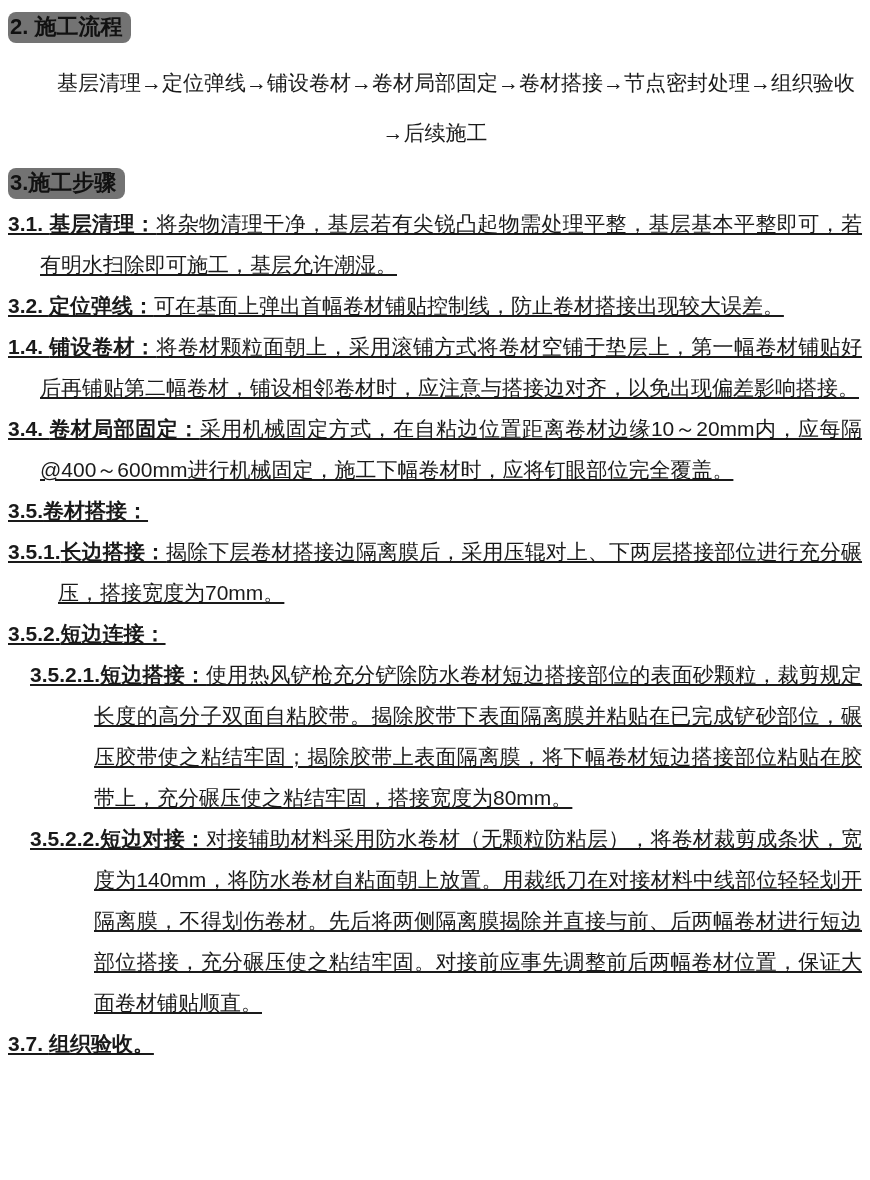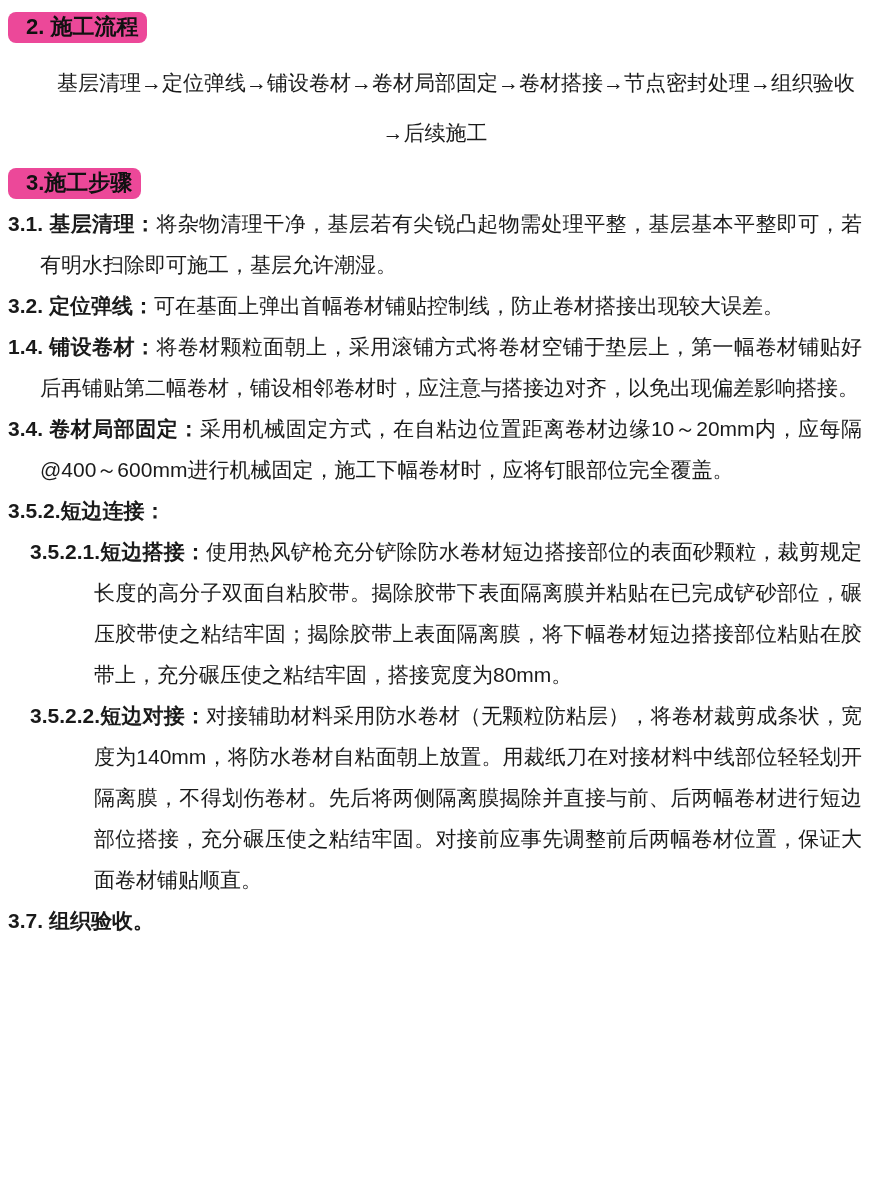--- a/index.html
+++ b/index.html
@@ -12,38 +12,39 @@
   }
   .page {
     box-sizing: border-box;
     width: 870px; height: 1180px;
     padding: 6px 8px 0 8px;
     font-size: 21px;
     line-height: 41px;
   }
   .badge {
     display: inline-block;
-    background: #ec4899;
+    background: #737373;
     border-radius: 8px;
-    padding: 2px 9px 3px 18px;
+    padding: 2px 9px 3px 2px;
     font-size: 22px;
     font-weight: bold;
     line-height: 26px;
     color: #111;
   }
   .badge2 { margin: 3px 0 2px 0; }
   .flow {
     margin: 11px 0 4px 0;
     line-height: 50px;
     text-indent: 2em;
     text-align: center;
   }
   .step {
     margin: 0;
     text-align: justify;
+    text-decoration: underline;
   }
   .lvl1 { padding-left: 32px; text-indent: -32px; }
   .lvl2 { padding-left: 50px; text-indent: -50px; }
   .lvl3 { padding-left: 64px; text-indent: -64px; margin-left: 22px; }
   .b { font-weight: bold; }
 </style>
 </head>
 <body>
 
 <div class="page">
@@ -55,21 +56,23 @@
   <div class="badge badge2">3.施工步骤</div>
 
   <p class="step lvl1"><span class="b">3.1. </span><span class="b">基层清理：</span><span>将杂物清理干净，基层若有尖锐凸起物需处理平整，基层基本平整即可，若有明水扫除即可施工，基层允许潮湿。</span></p>
 
   <p class="step lvl1"><span class="b">3.2. </span><span class="b">定位弹线：</span><span>可在基面上弹出首幅卷材铺贴控制线，防止卷材搭接出现较大误差。</span></p>
 
   <p class="step lvl1"><span class="b">1.4. </span><span class="b">铺设卷材：</span><span>将卷材颗粒面朝上，采用滚铺方式将卷材空铺于垫层上，第一幅卷材铺贴好后再铺贴第二幅卷材，铺设相邻卷材时，应注意与搭接边对齐，以免出现偏差影响搭接。</span></p>
 
   <p class="step lvl1"><span class="b">3.4. </span><span class="b">卷材局部固定：</span><span>采用机械固定方式，在自粘边位置距离卷材边缘10～20mm内，应每隔@400～600mm进行机械固定，施工下幅卷材时，应将钉眼部位完全覆盖。</span></p>
 
+  <p class="step lvl1"><span class="b">3.5.</span><span class="b">卷材搭接：</span><span></span></p>
 
+  <p class="step lvl2"><span class="b">3.5.1.</span><span class="b">长边搭接：</span><span>揭除下层卷材搭接边隔离膜后，采用压辊对上、下两层搭接部位进行充分碾压，搭接宽度为70mm。</span></p>
 
   <p class="step lvl2"><span class="b">3.5.2.</span><span class="b">短边连接：</span><span></span></p>
 
   <p class="step lvl3"><span class="b">3.5.2.1.</span><span class="b">短边搭接：</span><span>使用热风铲枪充分铲除防水卷材短边搭接部位的表面砂颗粒，裁剪规定长度的高分子双面自粘胶带。揭除胶带下表面隔离膜并粘贴在已完成铲砂部位，碾压胶带使之粘结牢固；揭除胶带上表面隔离膜，将下幅卷材短边搭接部位粘贴在胶带上，充分碾压使之粘结牢固，搭接宽度为80mm。</span></p>
 
   <p class="step lvl3"><span class="b">3.5.2.2.</span><span class="b">短边对接：</span><span>对接辅助材料采用防水卷材（无颗粒防粘层），将卷材裁剪成条状，宽度为140mm，将防水卷材自粘面朝上放置。用裁纸刀在对接材料中线部位轻轻划开隔离膜，不得划伤卷材。先后将两侧隔离膜揭除并直接与前、后两幅卷材进行短边部位搭接，充分碾压使之粘结牢固。对接前应事先调整前后两幅卷材位置，保证大面卷材铺贴顺直。</span></p>
 
 
   <p class="step lvl1"><span class="b">3.7. </span><span class="b">组织验收。</span><span></span></p>
 

